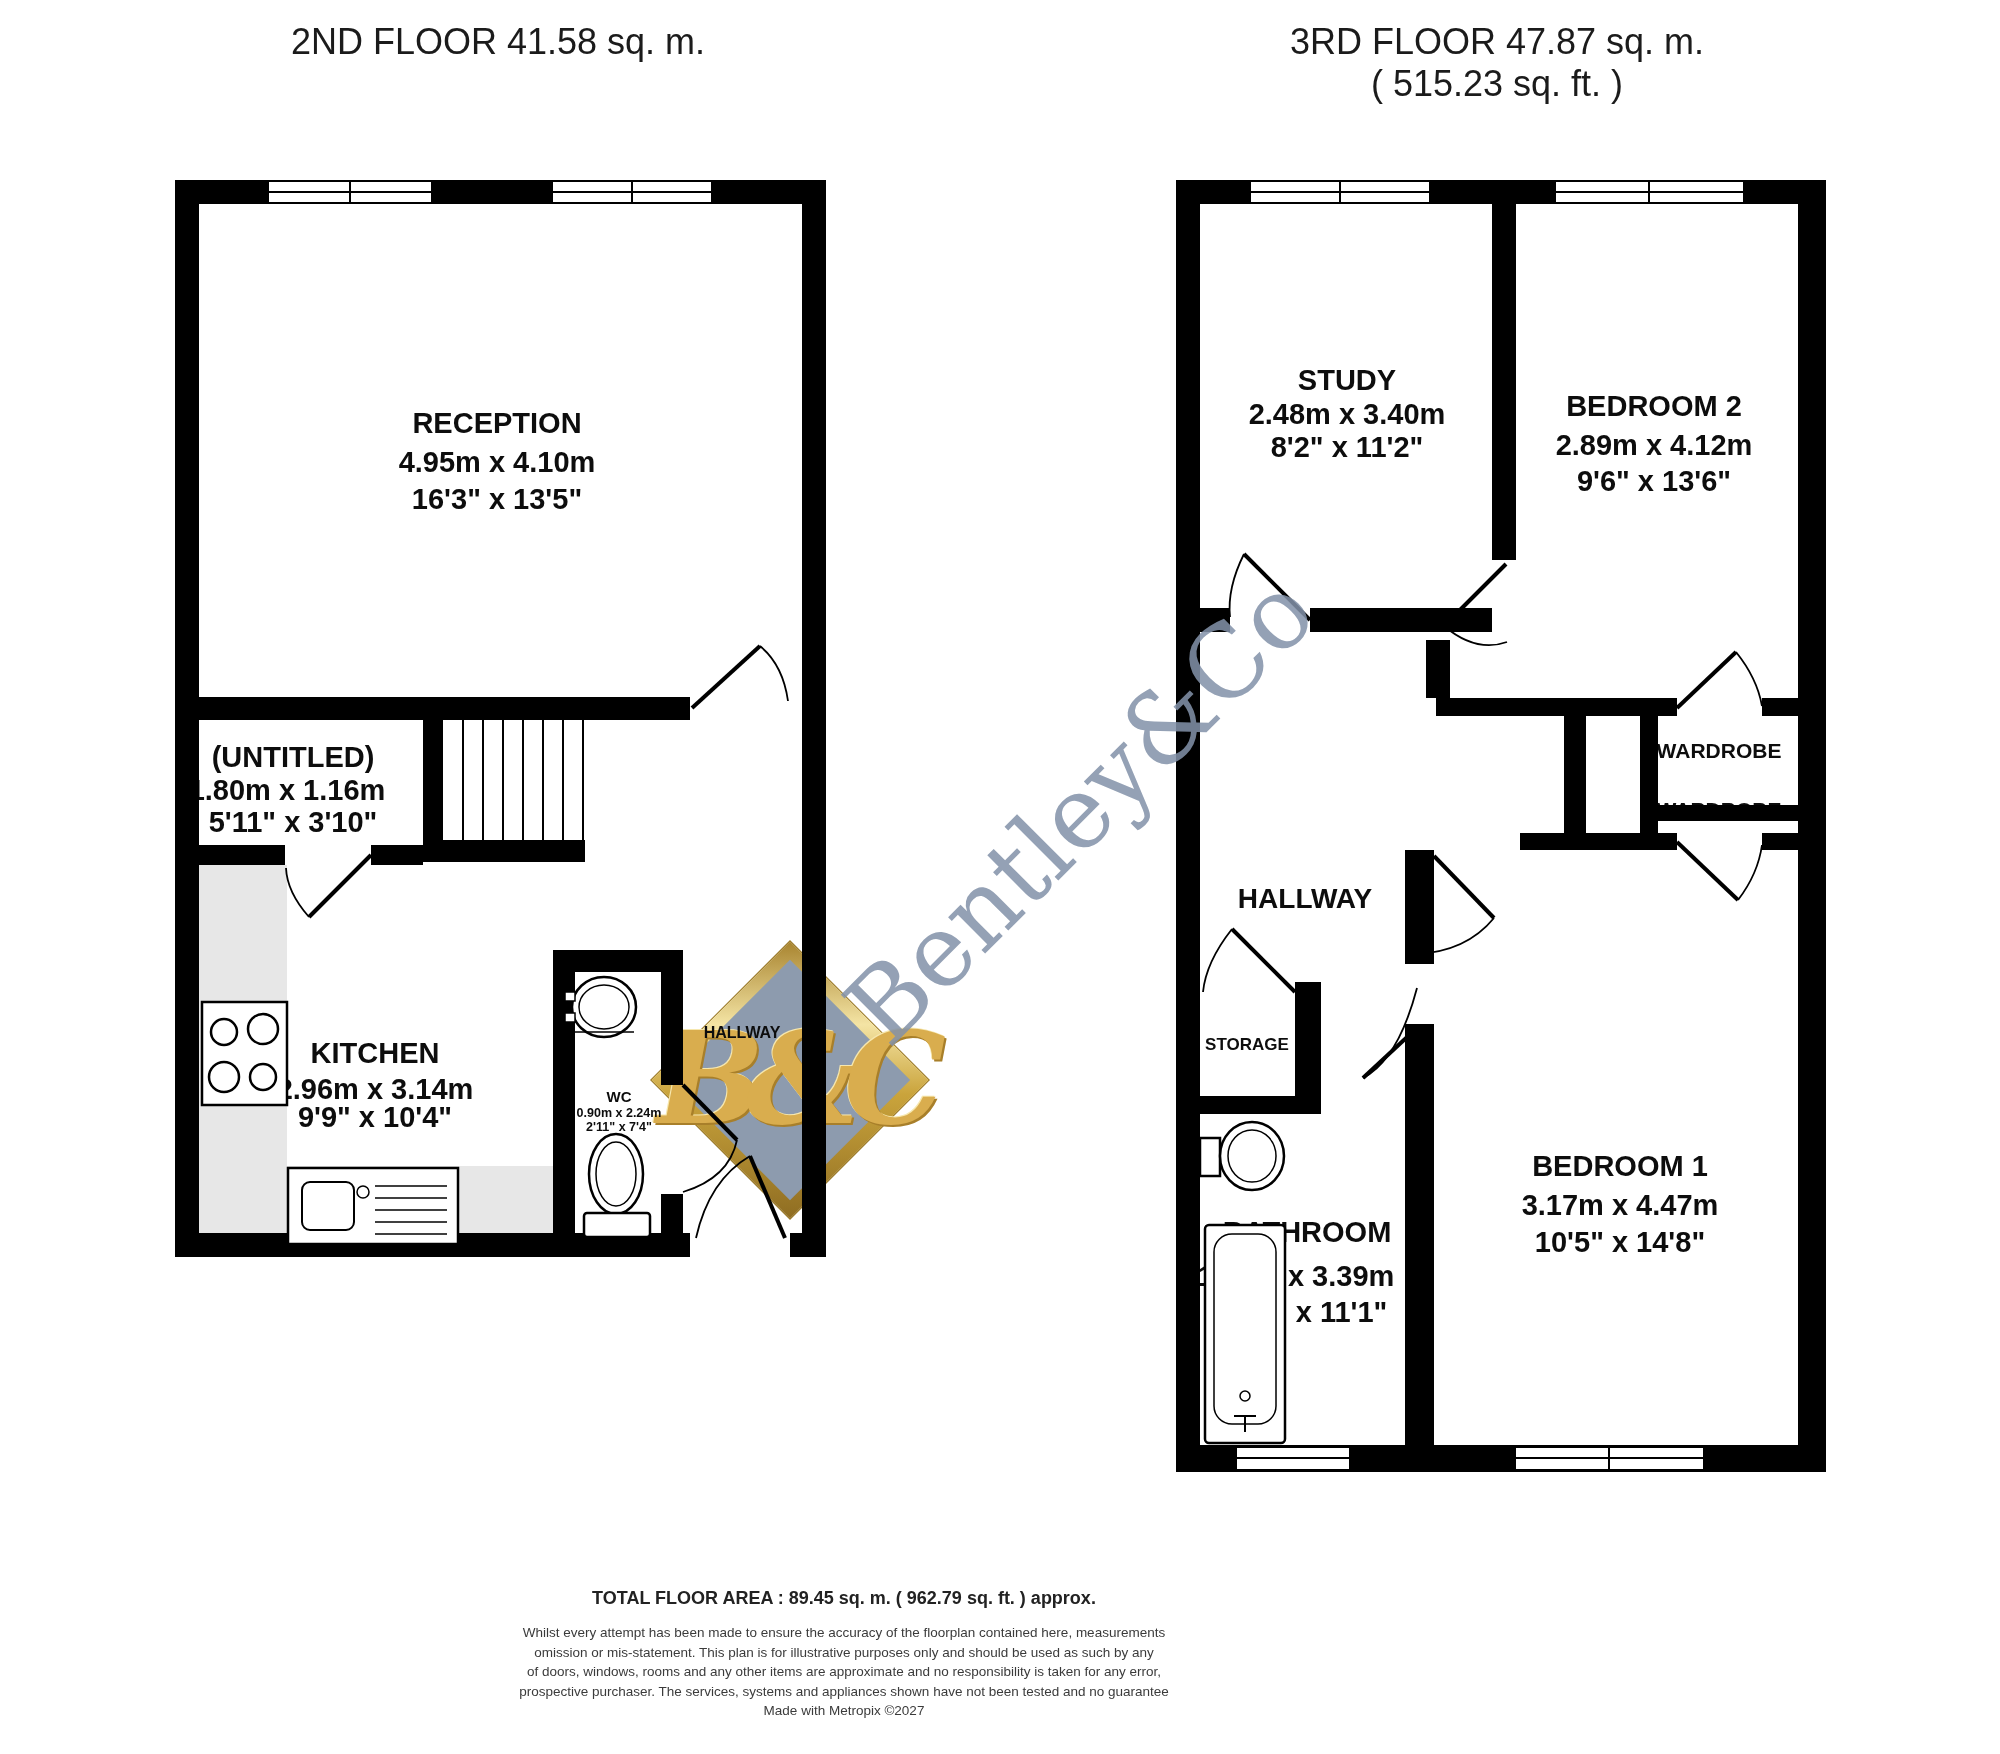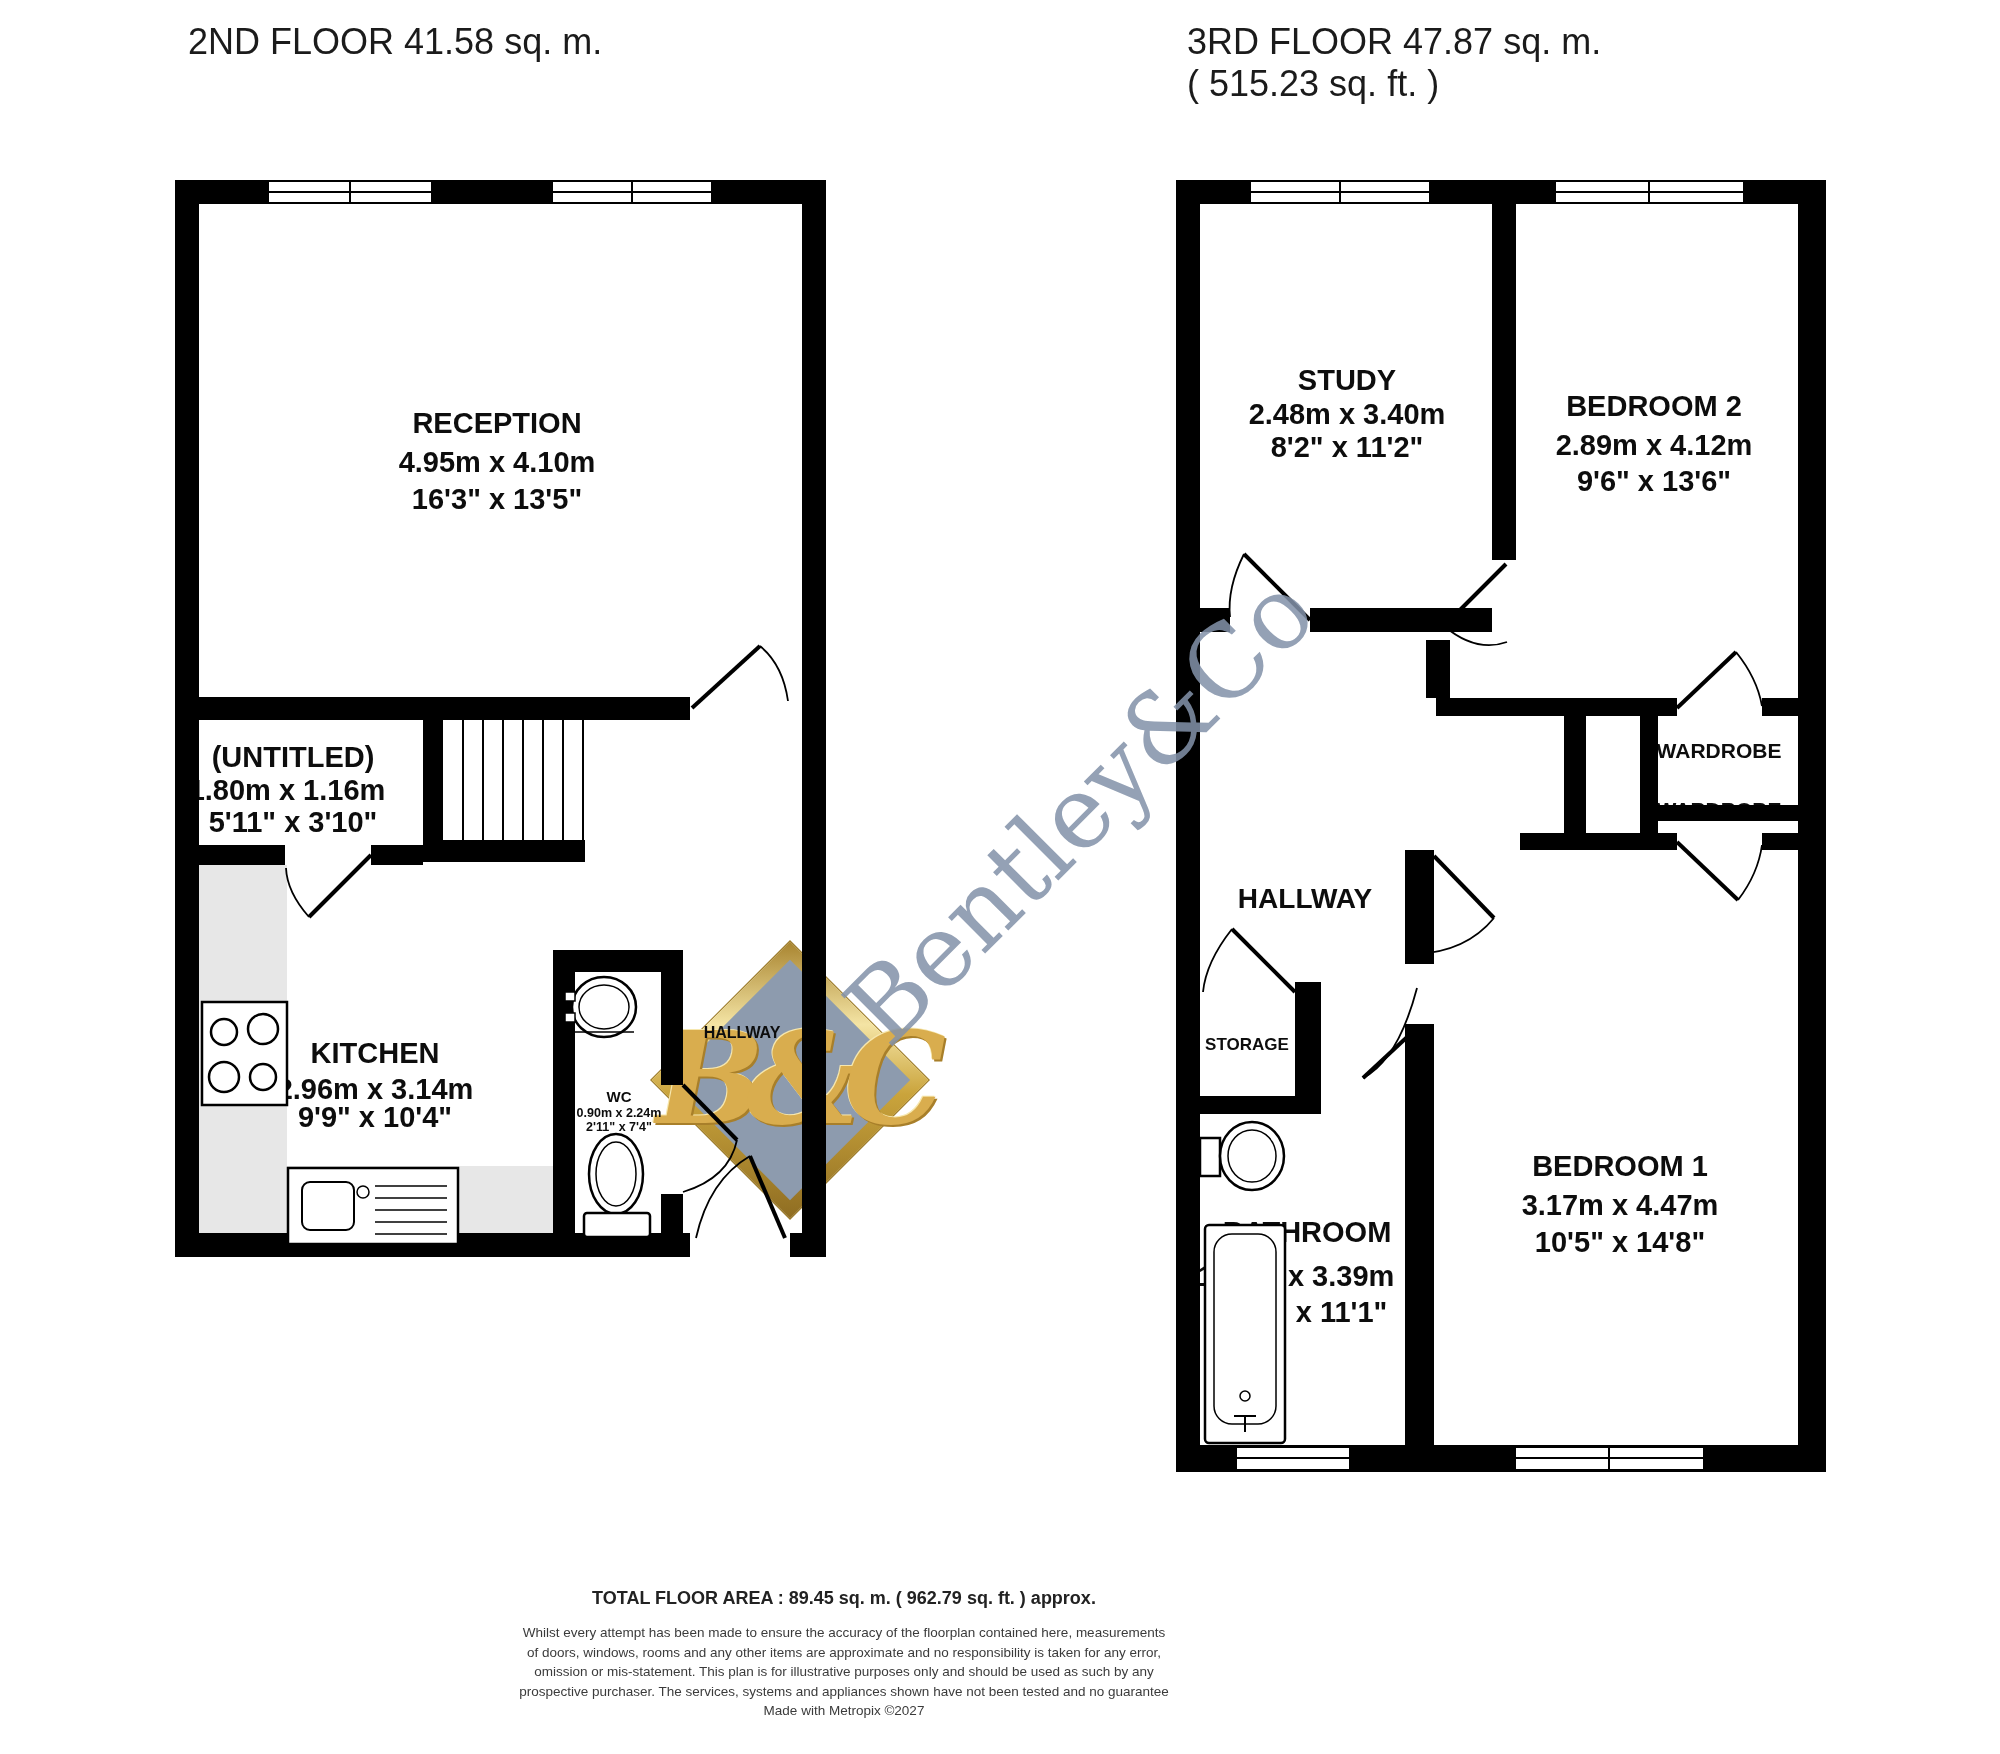--- a/index.html
+++ b/index.html
@@ -1,18 +1,18 @@
 <!DOCTYPE html>
 <html><head>
 <meta charset="utf-8">
 <style>
   html,body{margin:0;padding:0;background:#fff;}
   .page{position:relative;width:2000px;height:1754px;background:#ffffff;overflow:hidden;
         font-family:"Liberation Sans",sans-serif;color:#111;}
-  .floor-title{position:absolute;width:620px;text-align:left;font-size:36px;line-height:40px;color:#1b1b1b;}
+  .floor-title{position:absolute;width:620px;text-align:center;font-size:36px;line-height:40px;color:#1b1b1b;}
   .floor-title .t1{letter-spacing:0px;}
   .floor-title .t2{margin-top:2px;}
   svg text{font-family:"Liberation Sans",sans-serif;fill:#0d0d0d;}
   .room-name,.room-dim{font-weight:bold;font-size:29px;}
   .small-name{font-weight:bold;}
   
   .wm-diamond{position:absolute;left:692px;top:982px;width:196px;height:196px;
       transform:rotate(45deg);z-index:1;
       background:linear-gradient(135deg,#a8842f 0%,#f4e4a4 30%,#caa43c 55%,#8f6d22 100%);
       box-shadow:0 0 0 1px #9a7a2c;}
@@ -274,20 +274,20 @@
       <path d="M 318,738 Q 290,772 240,774" stroke-width="1.8"></path>
     </g>
   </svg>
 
   <div class="wm-text">Bentley&amp;Co</div>
 
   <div class="footer">
     <div class="total">TOTAL FLOOR AREA : 89.45 sq. m. ( 962.79 sq. ft. ) approx.</div>
     <div class="disc">
       <div>Whilst every attempt has been made to ensure the accuracy of the floorplan contained here, measurements</div>
+      <div>omission or mis-statement. This plan is for illustrative purposes only and should be used as such by any</div>
       <div>of doors, windows, rooms and any other items are approximate and no responsibility is taken for any error,</div>
-      <div>omission or mis-statement. This plan is for illustrative purposes only and should be used as such by any</div>
       <div>prospective purchaser. The services, systems and appliances shown have not been tested and no guarantee</div>
       <div>Made with Metropix ©2027</div>
     </div>
   </div>
 
 </div>
 
 </body></html>

